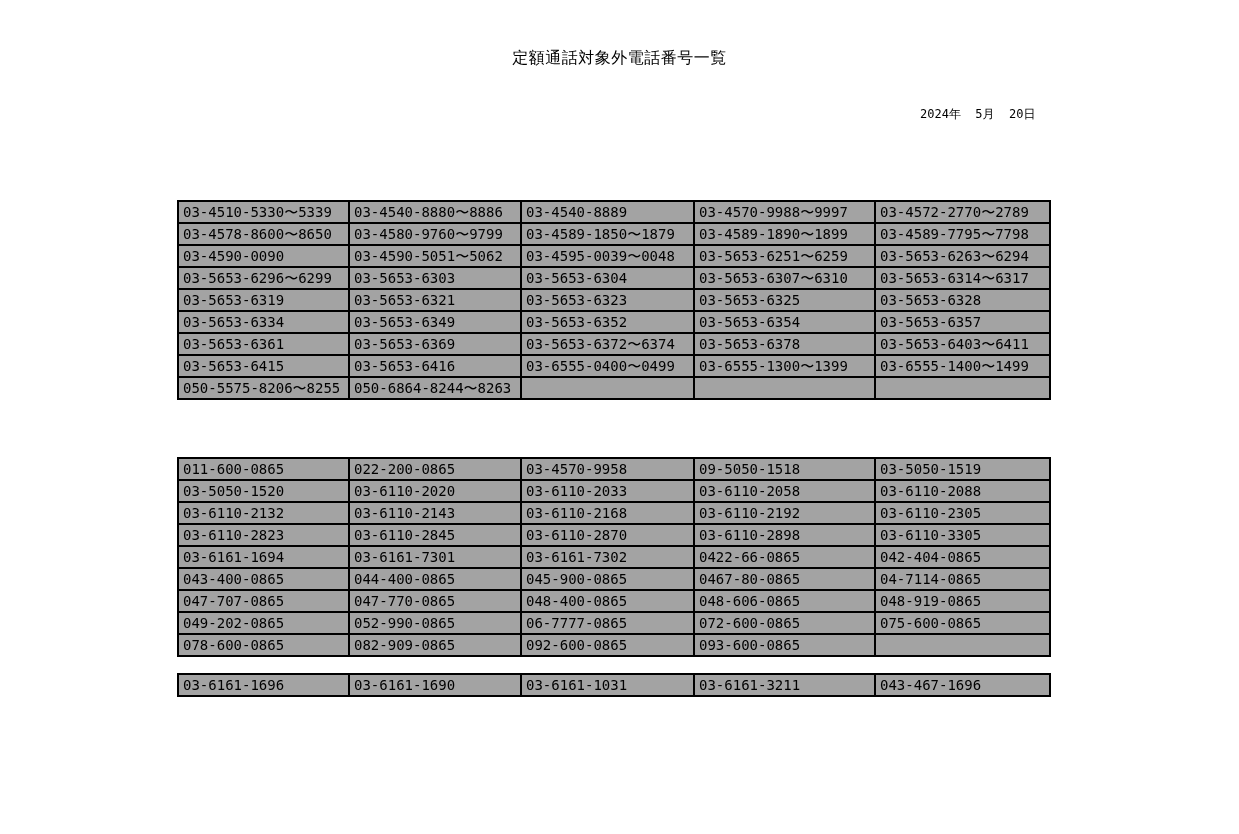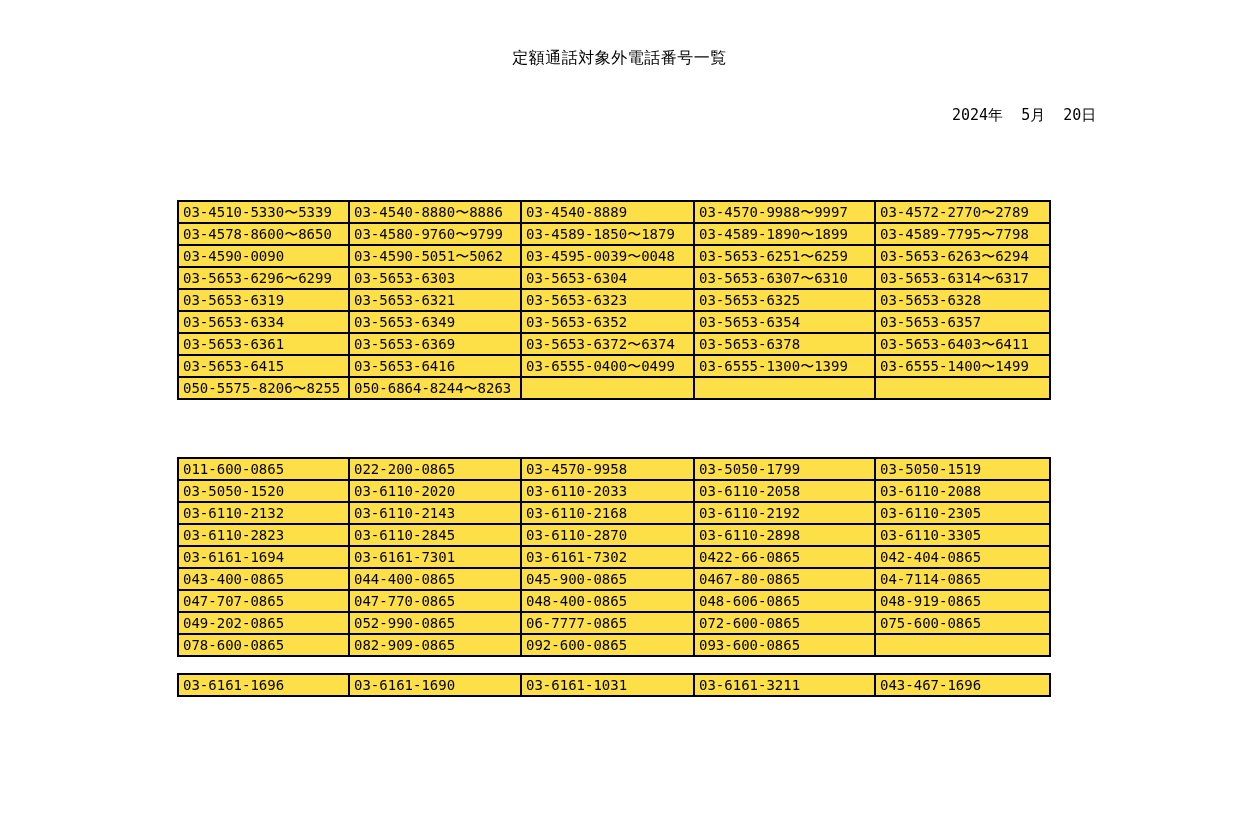--- a/index.html
+++ b/index.html
@@ -18,36 +18,36 @@
   .doc-title {
     position: absolute;
     top: 48px; left: 0; width: 1239px;
     text-align: center;
     font-size: 16px;
     letter-spacing: 0.5px;
     white-space: pre;
   }
   .doc-date {
     position: absolute;
-    top: 106px; left: 952px;
-    font-size: 15px;
+    top: 106px; left: 920px;
+    font-size: 12px;
     white-space: pre;
   }
   .section-heading {
     position: absolute;
     font-size: 15px;
     white-space: pre;
     margin-top: 40px;
   }
   .phone-table {
     position: absolute;
     border-collapse: collapse;
     table-layout: fixed;
     width: 872px;
-    background: #fde047;
+    background: #a3a3a3;
   }
   .phone-table td {
     border: 2px solid #000000;
     height: 22px;
     font-size: 14px;
     line-height: 18px;
     padding: 0 0 0 4px;
     white-space: nowrap;
     overflow: hidden;
     vertical-align: middle;
@@ -151,21 +151,21 @@
         <col style="width:172px">
         <col style="width:173px">
         <col style="width:181px">
         <col style="width:175px">
     </colgroup>
     <tbody>
         <tr>
           <td>011-600-0865</td>
           <td>022-200-0865</td>
           <td>03-4570-9958</td>
-          <td>03-5050-1799</td>
+          <td>09-5050-1518</td>
           <td>03-5050-1519</td>
         </tr>
         <tr>
           <td>03-5050-1520</td>
           <td>03-6110-2020</td>
           <td>03-6110-2033</td>
           <td>03-6110-2058</td>
           <td>03-6110-2088</td>
         </tr>
         <tr>

